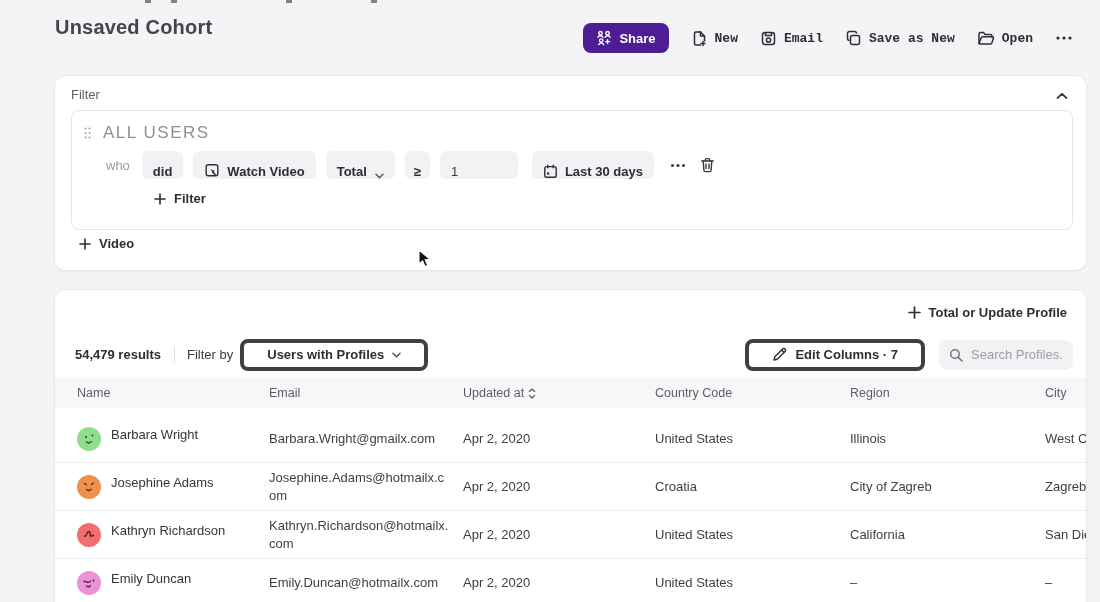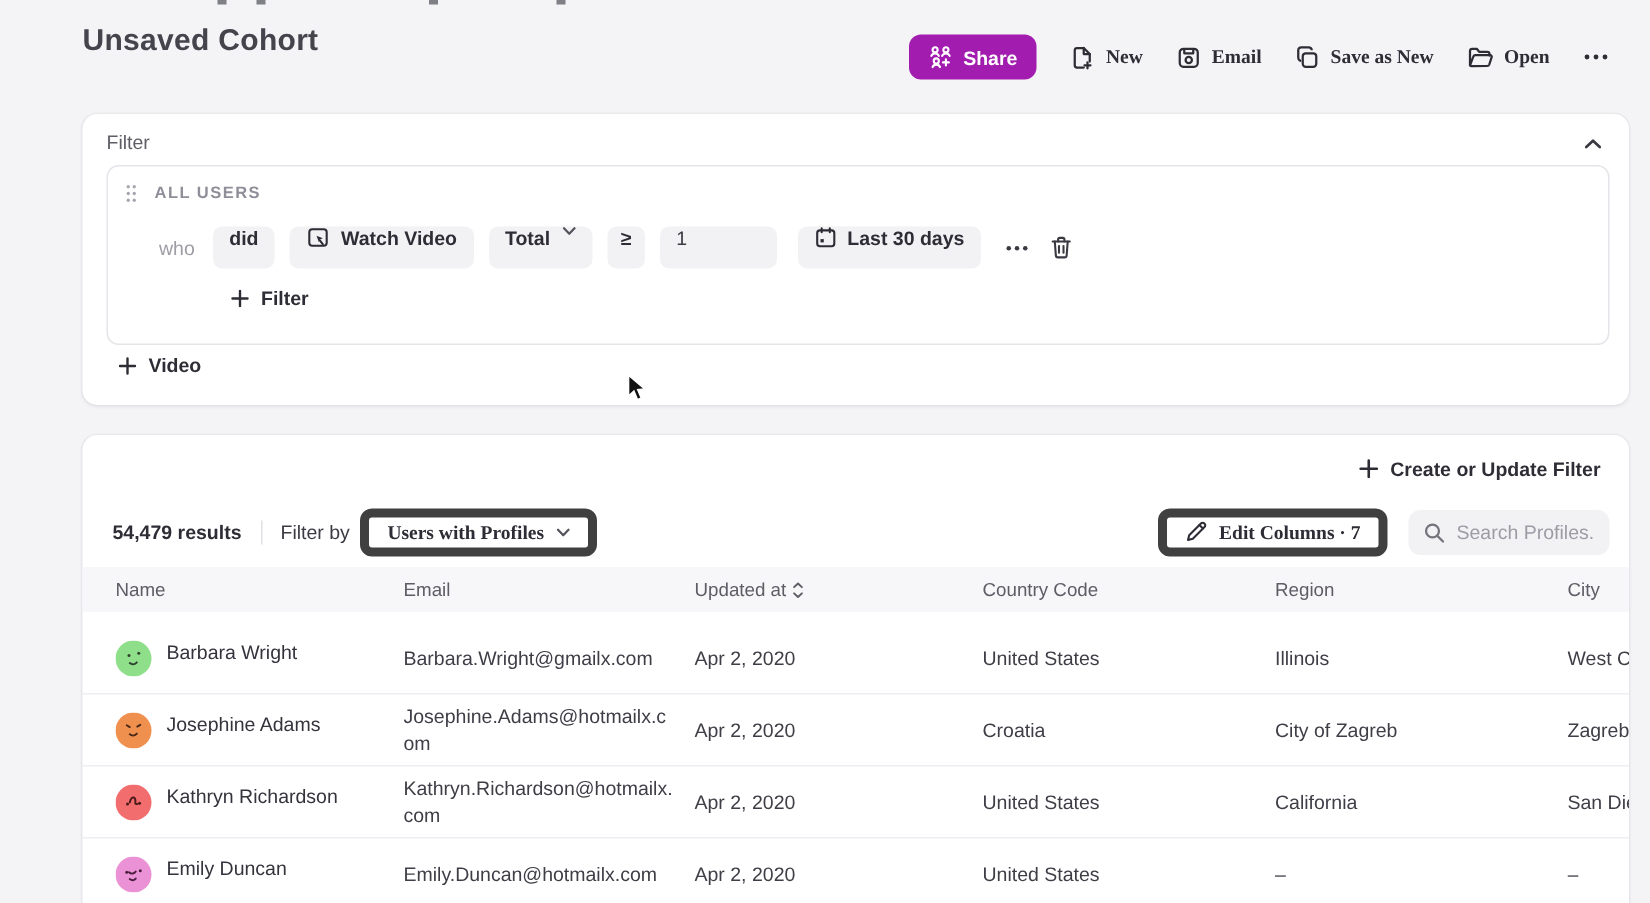--- a/index.html
+++ b/index.html
@@ -21,56 +21,56 @@
   .page-title {
     position:absolute; left:20px; top:16px;
     font-size:20px; font-weight:700; color:#45444d; letter-spacing:.2px;
   }
   .header-actions {
     position:absolute; right:27px; top:23px;
     display:flex; align-items:center; gap:22px;
   }
   .btn-share {
     display:flex; align-items:center; gap:7px;
-    background:#a21caf; color:#fff;
+    background:#4c1d95; color:#fff;
     border:none; border-radius:8px;
     height:30px; padding:0 13px;
     font-size:13px; font-weight:700; font-family:inherit; cursor:pointer;
   }
   .btn-flat {
     display:flex; align-items:center; gap:7px;
     background:transparent; border:none; cursor:pointer;
-    font-size:13px; font-weight:700; font-family:Liberation Serif, serif; color:#2e2d36;
+    font-size:13px; font-weight:700; font-family:Liberation Mono, monospace; color:#2e2d36;
   }
   .icon { display:inline-flex; align-items:center; justify-content:center; flex:0 0 auto; }
 
   
   .card {
     position:absolute; left:20px; width:1031px;
     background:#fff; border-radius:10px;
     box-shadow:0 1px 3px rgba(30,30,50,.06), 0 0 0 1px rgba(30,30,50,.03);
   }
   .filter-card { top:76px; height:194px; }
   .table-card  { top:290px; height:330px; overflow:hidden; }
 
   
   .filter-card-label { position:absolute; left:16px; top:11px; font-size:13px; color:#5f5e66; }
   .collapse-btn { position:absolute; right:14px; top:8px; background:none; border:none; cursor:pointer; color:#3a3941; padding:4px; }
   .group-box {
     position:absolute; left:16px; top:34px; right:13px; height:120px;
     border:1px solid #e5e4e9; border-radius:8px;
   }
   .group-header { position:absolute; left:12px; top:12px; display:flex; align-items:center; gap:12px; color:#8f8e99; }
-  .group-title { font-size:11px; font-weight:700; letter-spacing:.09em; color:#8f8e99; }
+  .group-title { font-size:17px; font-weight:400; letter-spacing:.09em; color:#8f8e99; }
   .drag-handle { color:#a7a6af; cursor:grab; }
 
   .filter-row { position:absolute; left:34px; top:40px; display:flex; align-items:center; gap:10px; }
   .who-label { color:#9d9ca5; margin-right:2px; }
   .pill {
-    display:flex; align-items:flex-start; justify-content:center; gap:7px;
+    display:flex; align-items:flex-end; justify-content:center; gap:7px;
     height:28px; padding:0 11px;
     background:#f2f1f4; border:none; border-radius:6px;
     font-size:13px; font-weight:600; font-family:inherit; color:#2e2d36; cursor:pointer;
     white-space:nowrap;
   }
   .pill-input { width:78px; justify-content:flex-start; font-weight:400; color:#3c3b44; cursor:text; }
   .pill-op { padding:0 9px; }
   .row-more, .row-trash { background:none; border:none; cursor:pointer; color:#3a3941; padding:2px; display:flex; }
   .row-more { margin-left:4px; }
   .chev { color:#55545d; margin-left:1px; }
@@ -84,23 +84,23 @@
   }
 
   
   .create-row { position:absolute; top:0; left:0; right:0; height:44px; display:flex; align-items:center; justify-content:flex-end; padding-right:19px; }
   .toolbar { position:absolute; top:44px; left:0; right:0; height:41px; display:flex; align-items:center; padding:0 13px 0 20px; }
   .results-count { font-weight:700; color:#2e2d36; }
   .v-divider { width:1px; height:16px; background:#e1e0e5; margin:0 12px 0 13px; }
   .filter-by-label { color:#3c3b44; margin-right:7px; }
   .btn-outline {
     display:flex; align-items:center; gap:8px;
-    background:#fff; border:6px solid #404040; border-radius:8px;
-    height:32px; padding:0 12px;
-    font-size:13px; font-weight:600; font-family:Liberation Serif, serif; color:#2e2d36; cursor:pointer;
+    background:#fff; border:4px solid #404040; border-radius:8px;
+    height:32px; padding:0 23px;
+    font-size:13px; font-weight:600; font-family:Liberation Sans, sans-serif; color:#2e2d36; cursor:pointer;
     white-space:nowrap;
   }
   .toolbar-spacer { flex:1; }
   .search-box {
     display:flex; align-items:center; gap:8px;
     width:134px; height:30px; margin-left:14px;
     background:#f2f1f4; border-radius:8px; padding:0 10px;
   }
   .search-box input {
     border:none; background:transparent; outline:none; width:100%;
@@ -322,21 +322,21 @@
 
   <section class="card table-card">
 
     <div class="create-row">
       <button class="add-btn">
         <span class="icon">
           <svg width="13" height="13" viewBox="0 0 12 12" fill="none" stroke="#2e2d36" stroke-width="1.6" stroke-linecap="round">
               <path d="M6 1v10M1 6h10"></path>
             </svg>
         </span>
-        <span>Create or Update Filter</span>
+        <span>Total or Update Profile</span>
       </button>
     </div>
 
     <div class="toolbar">
       <span class="results-count">54,479 results</span>
       <span class="v-divider"></span>
       <span class="filter-by-label">Filter by</span>
       <button class="btn-outline">
         <span>Users with Profiles</span>
         <span class="icon">

